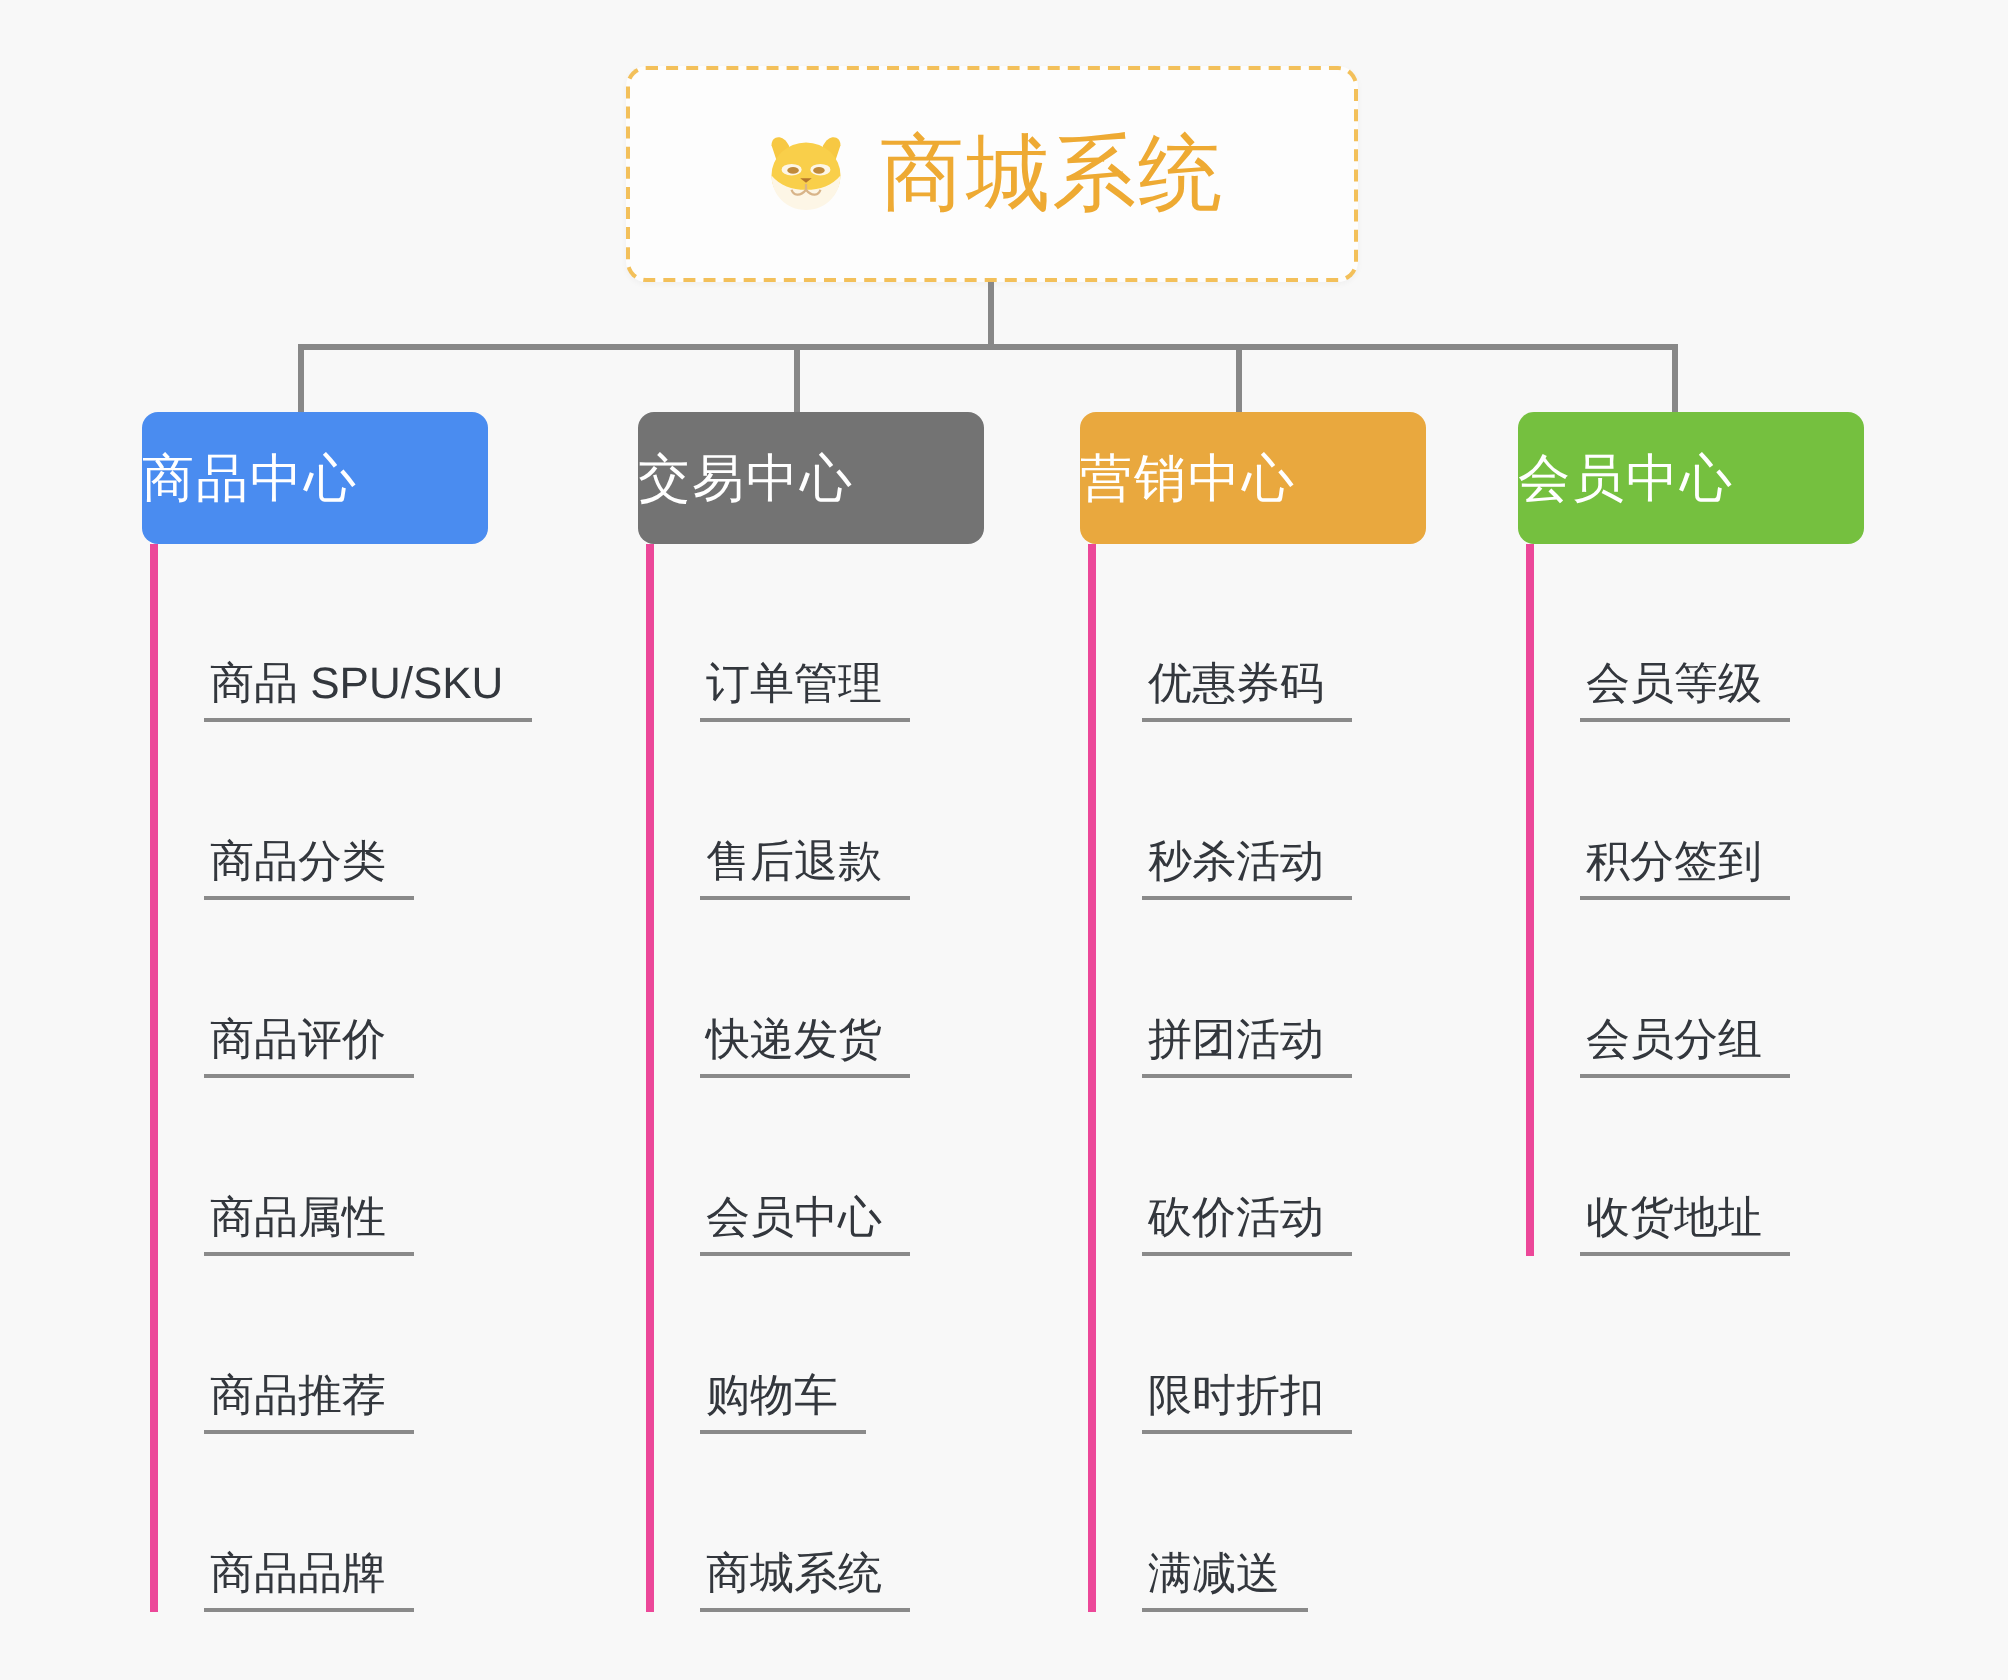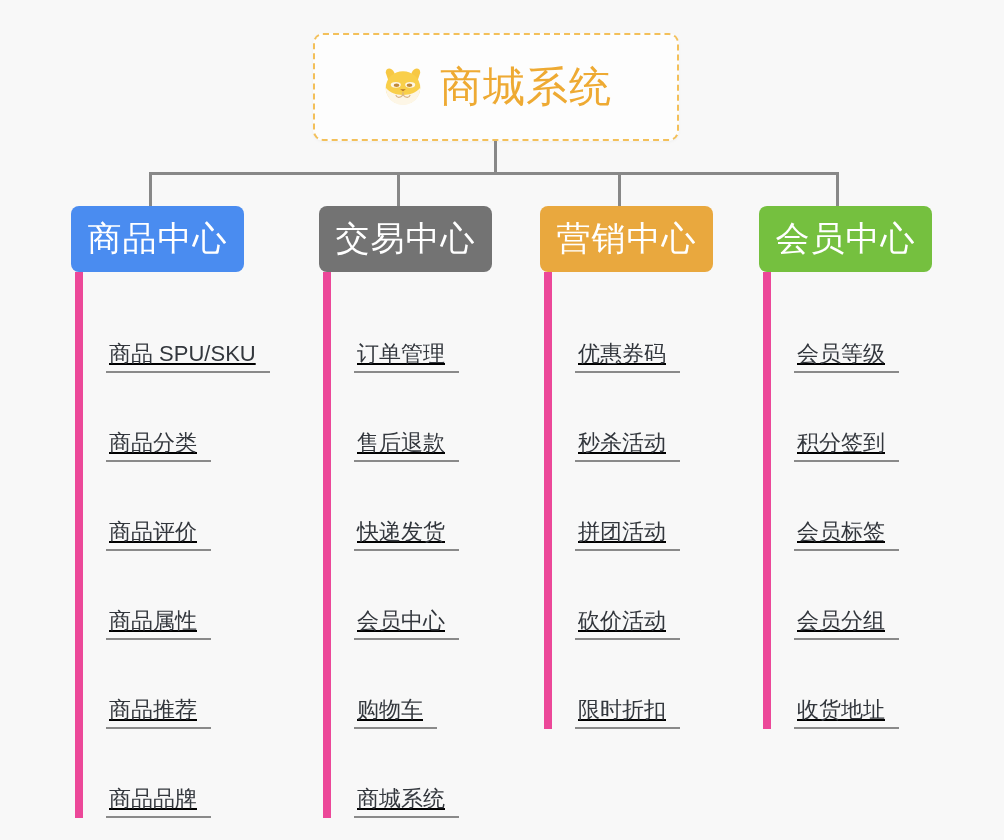--- a/index.html
+++ b/index.html
@@ -67,36 +67,34 @@
   .column {
     position: absolute;
     top: 206px;
     width: 186px;
   }
   .cat-box {
     height: 66px;
     border-radius: 8px;
     display: flex;
     align-items: center;
-    justify-content: center;
     color: #ffffff;
-    font-size: 34px;
+    font-size: 26px;
     letter-spacing: 1px;
     box-sizing: border-box;
     user-select: none;
     margin-left: 13px;
   }
 
   
   .items {
     position: relative;
     margin-left: 17px;
-    padding-top: 12px;
-    border-left: 8px solid #ec4899;
-    text-decoration: underline;
+    padding-top: 0;
+    border-left: 4px solid #ec4899;
   }
   .item {
     position: relative;
     height: 89px;
     box-sizing: border-box;
     display: flex;
     align-items: flex-end;
     padding-left: 26px;
   }
   .item-label {
@@ -208,38 +206,38 @@
         </div>
       <div class="item">
           <span class="item-label">拼团活动</span>
         </div>
       <div class="item">
           <span class="item-label">砍价活动</span>
         </div>
       <div class="item">
           <span class="item-label">限时折扣</span>
         </div>
+      <div class="item">
+          <span class="item-label">满减送</span>
+        </div>
     </div>
   </div>
 
   <div class="column" style="left:746px;">
     <div class="cat-box" style="background-color: rgb(117, 192, 63);">
       <span>会员中心</span>
     </div>
     <div class="items">
       <div class="item">
           <span class="item-label">会员等级</span>
         </div>
       <div class="item">
           <span class="item-label">积分签到</span>
         </div>
       <div class="item">
-          <span class="item-label">会员标签</span>
-        </div>
-      <div class="item">
           <span class="item-label">会员分组</span>
         </div>
       <div class="item">
           <span class="item-label">收货地址</span>
         </div>
     </div>
   </div>
 
 </div>
 

